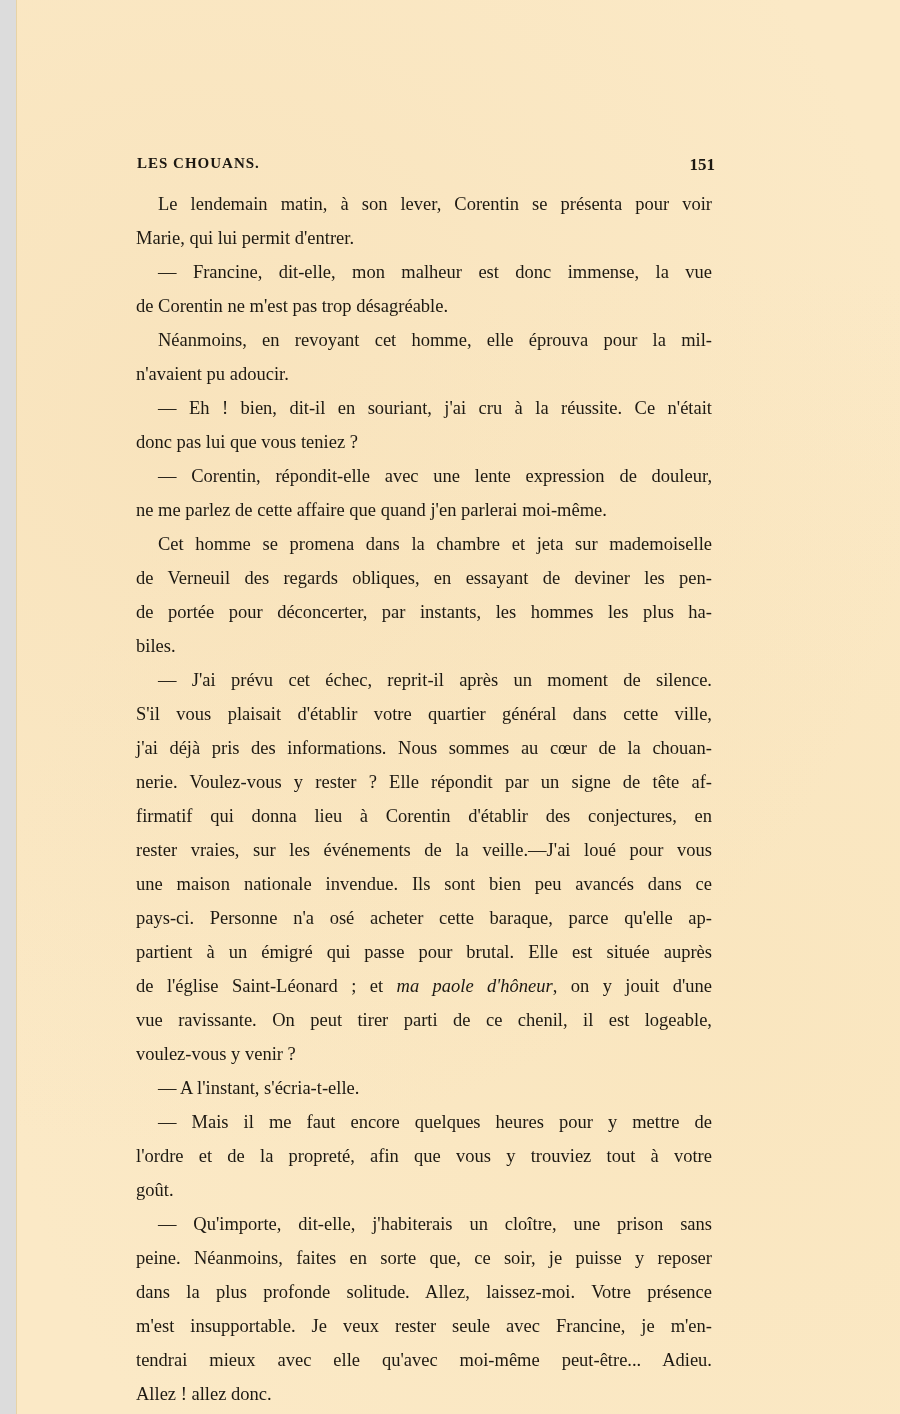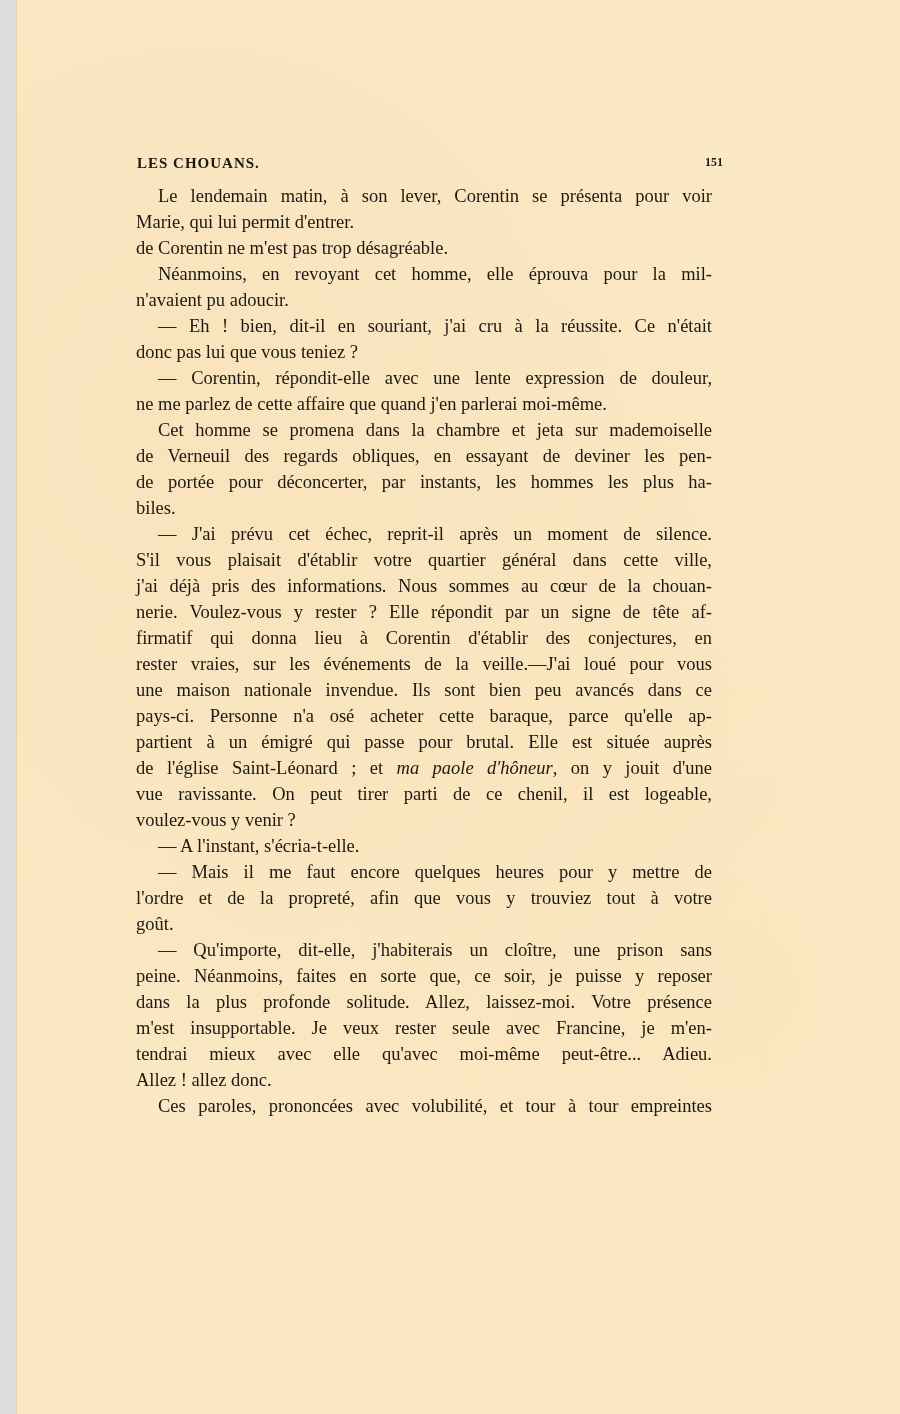--- a/index.html
+++ b/index.html
@@ -38,40 +38,41 @@
       position: absolute;
       left: 0;
       right: 0;
       text-align: left;
       font-size: 15px;
       font-weight: bold;
       letter-spacing: 1px;
     }
     .page-number {
       position: absolute;
-      right: 4px;
-      font-size: 12px;
+      right: 12px;
+      font-size: 17px;
       font-weight: bold;
     }
     .text-block {
       position: absolute;
       top: 183px;
       left: 119px;
       width: 576px;
       font-family: "Liberation Serif", serif;
       font-size: 18.5px;
       line-height: 26px;
       color: #1d1912;
     }
     .line {
       display: block;
       white-space: nowrap;
       text-align: justify;
       text-align-last: justify;
       height: 26px;
+      margin-top: 8px;
     }
     .line.last {
       text-align-last: left;
     }
     .line.indent {
       padding-left: 22px;
     }
     em {
       font-style: italic;
     }
@@ -86,20 +87,21 @@
   </div>
 
   <div class="text-block">
 
     <div>
       <span class="line indent">Le lendemain matin, à son lever, Corentin se présenta pour voir</span>
       <span class="line last">Marie, qui lui permit d'entrer.</span>
     </div>
 
     <div>
+      <span class="line indent">— Francine, dit-elle, mon malheur est donc immense, la vue</span>
       <span class="line last">de Corentin ne m'est pas trop désagréable.</span>
     </div>
 
     <div>
       <span class="line indent">Néanmoins, en revoyant cet homme, elle éprouva pour la mil-</span>
       <span class="line last">n'avaient pu adoucir.</span>
     </div>
 
     <div>
       <span class="line indent">— Eh ! bien, dit-il en souriant, j'ai cru à la réussite. Ce n'était</span>

